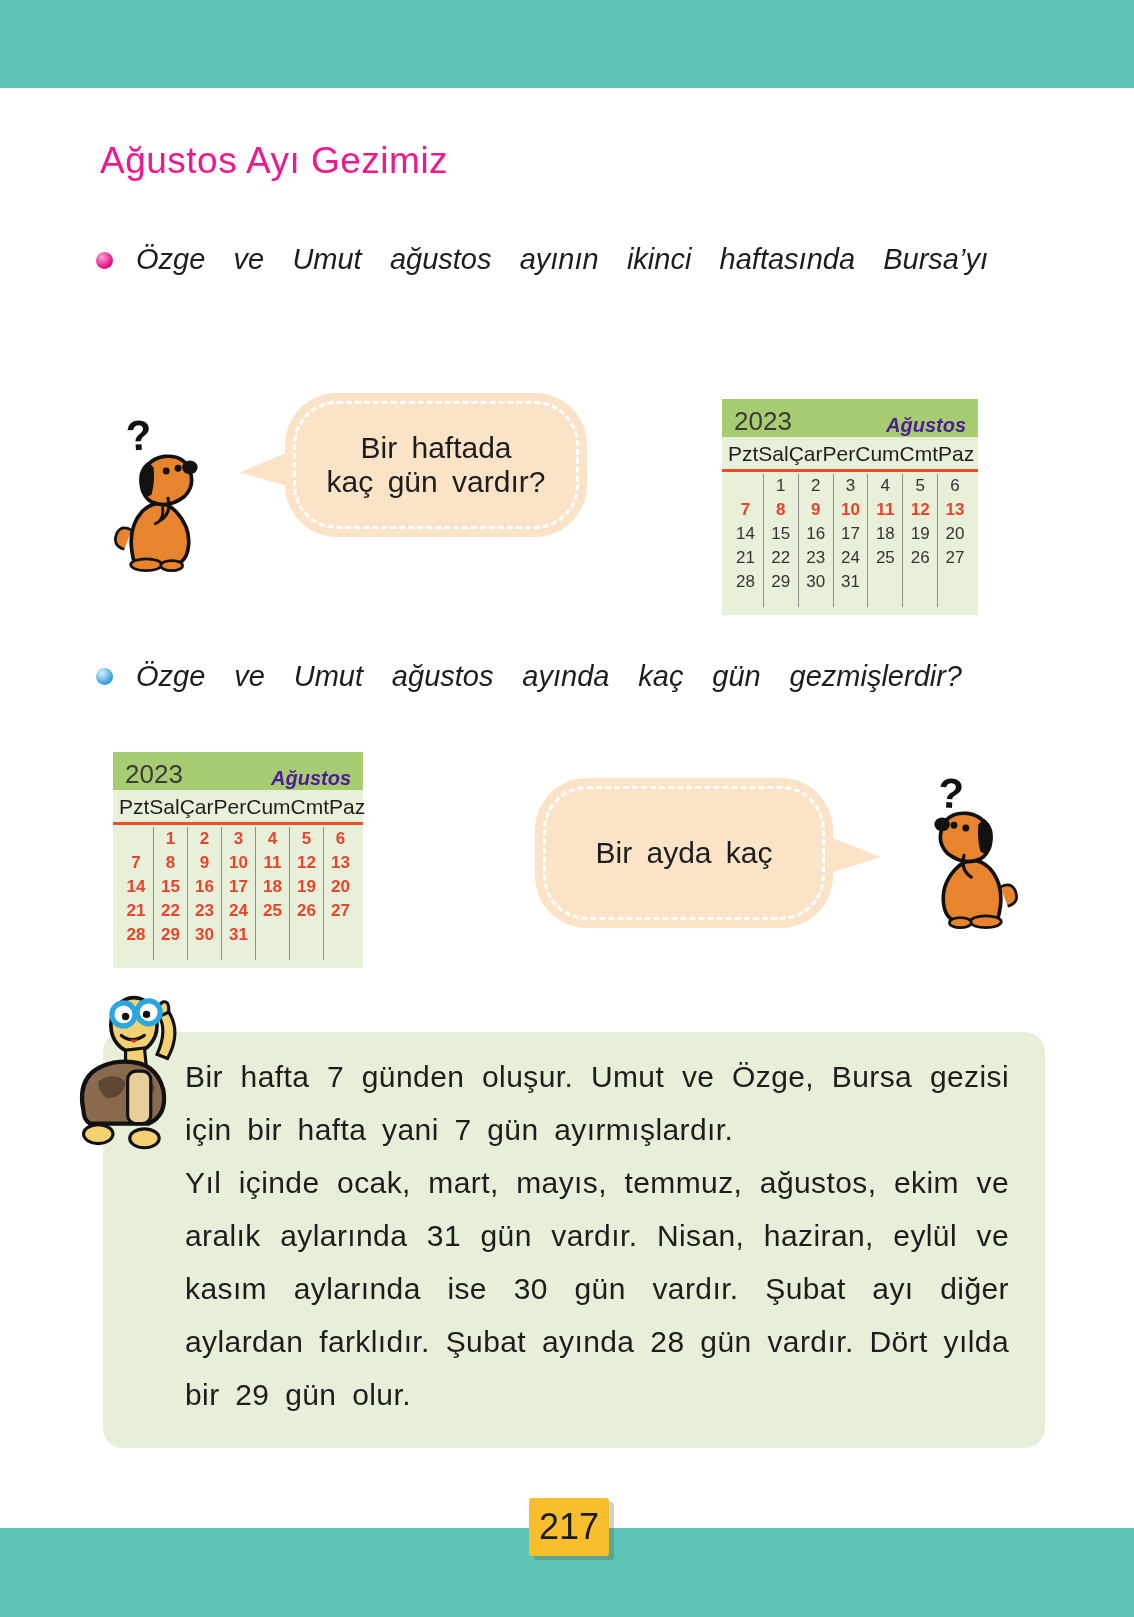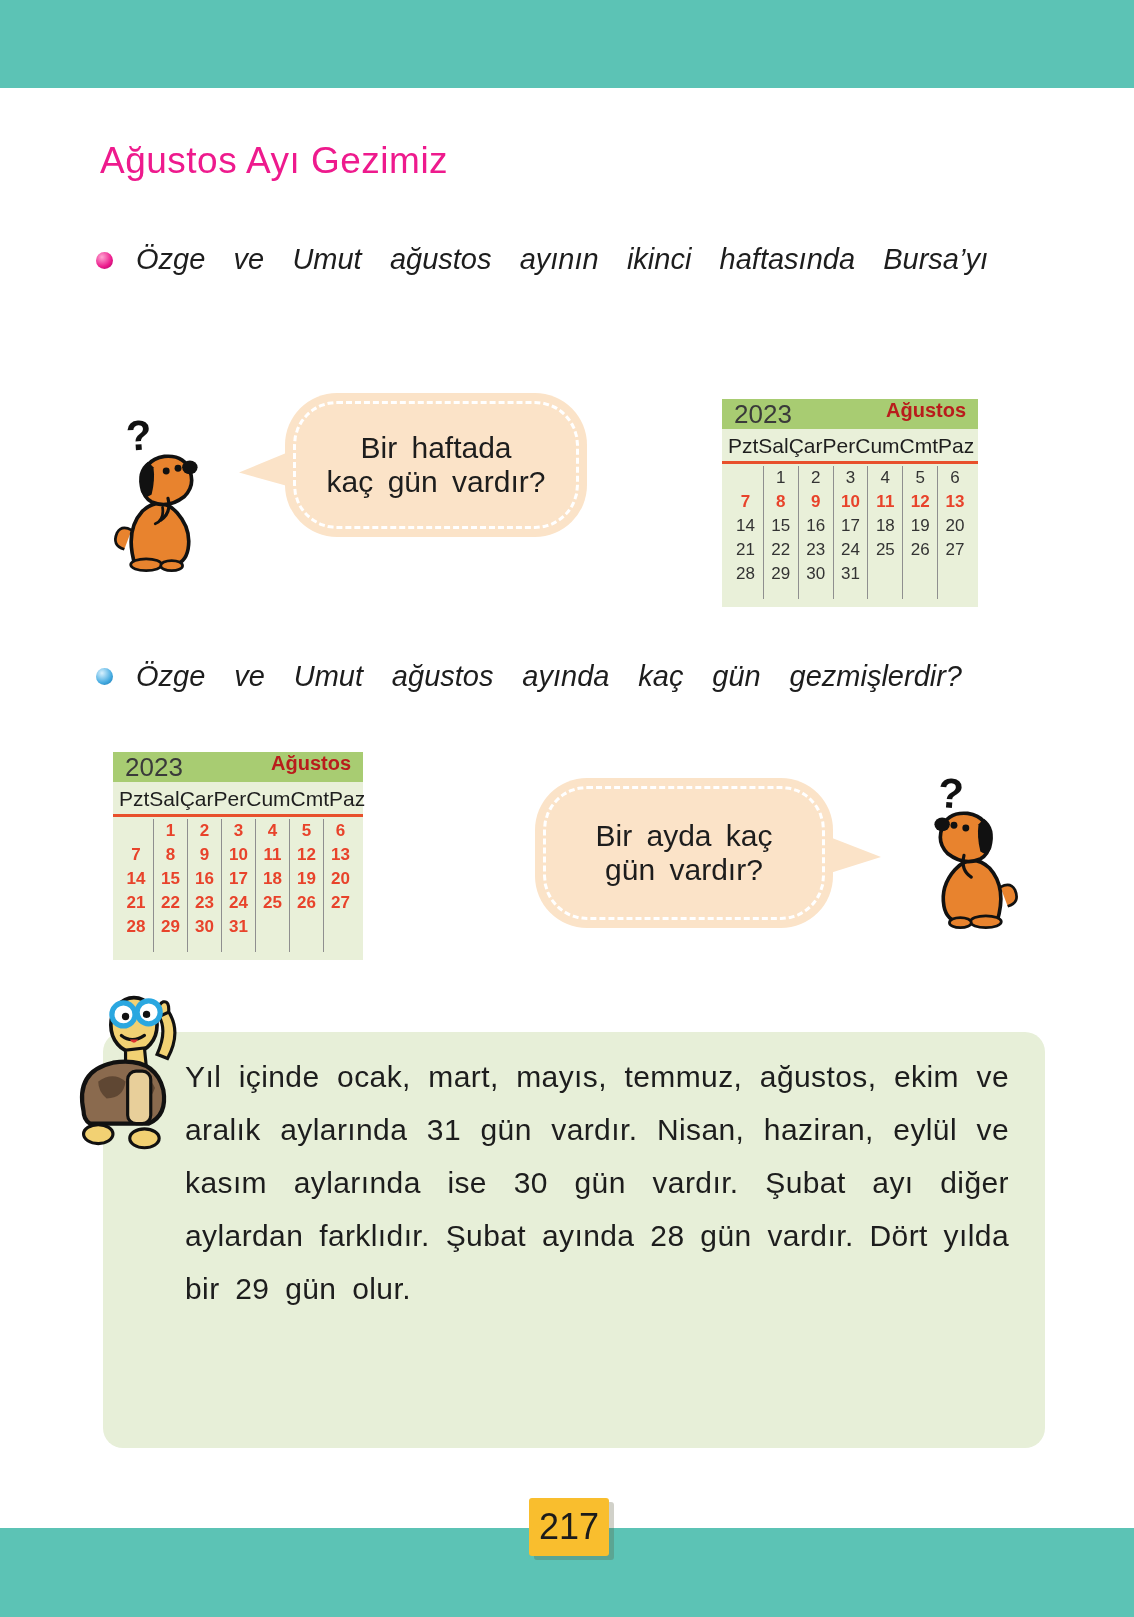--- a/index.html
+++ b/index.html
@@ -30,24 +30,24 @@
           border-radius:44px;pointer-events:none;}
   .bubble .tline{text-align:center;font-size:30px;color:#1d1d1d;word-spacing:6px;}
   .tail{position:absolute;background:var(--peach);}
   .tail.left{left:-46px;top:58px;width:52px;height:36px;clip-path:polygon(0 60%,100% 0,100% 100%);}
   .tail.right{right:-48px;top:58px;width:54px;height:38px;clip-path:polygon(100% 55%,0 0,0 100%);}
 
   .qmark{position:absolute;font-size:42px;font-weight:bold;color:#111;transform:rotate(-4deg);}
   .figure{position:absolute;}
 
   .calendar{position:absolute;background:var(--cal-body);}
-  .cal-header{height:30px;background:var(--cal-head);display:flex;align-items:flex-start;
+  .cal-header{height:38px;background:var(--cal-head);display:flex;align-items:flex-end;
               justify-content:space-between;padding:0 12px;}
   .cal-year{font-size:26px;color:#3a3a3a;}
-  .cal-month{font-size:20px;font-weight:bold;color:#b91c1c;}
+  .cal-month{font-size:20px;font-weight:bold;color:#4c1d95;font-style:italic;}
   .cal-days{display:grid;grid-template-columns:repeat(7,1fr);padding:5px 6px 3px;
             border-bottom:3px solid #e8502c;}
   .cal-days span{text-align:center;font-size:21px;color:#1e1e1e;}
   .cal-grid{display:grid;grid-template-columns:repeat(7,1fr);padding:2px 6px 8px;}
   .cal-grid .cell{text-align:center;font-size:17px;line-height:24px;height:24px;
                   color:#333;border-left:1.5px solid #8f8f8f;}
   .cal-grid .cell.c0{border-left:none;}
   .cal-grid .cell.red{color:var(--red);font-weight:bold;}
   .cal-grid .cell.filler{height:13px;}
 
@@ -221,39 +221,39 @@
       <div class="cell filler"></div>
       <div class="cell filler"></div>
       <div class="cell filler"></div>
       <div class="cell filler"></div>
     </div>
 </div>
 
 <div class="bubble" style="left:535px;top:778px;width:298px;height:150px;">
   <span class="tail right"></span>
 <div class="tline">Bir ayda kaç</div>
-    <div class="tline">gün vardır?</div>
   </div>
 <span class="qmark" style="left:938px;top:770px;transform:rotate(4deg);">?</span>
 <div class="figure" style="left:922px;top:797px;width:104px;height:132px;transform:scaleX(-1);">
   <svg viewBox="0 0 110 145" width="104" height="132">
     <path d="M18 120 Q4 116 10 102 Q15 93 26 99" fill="#e8832e" stroke="#111" stroke-width="3"></path>
     <path d="M30 138 Q18 100 38 78 Q58 60 76 80 Q92 98 88 120 Q85 136 70 138 Z" fill="#e8832e" stroke="#111" stroke-width="4" stroke-linejoin="round"></path>
     <ellipse cx="42" cy="137" rx="17" ry="6.5" fill="#e8832e" stroke="#111" stroke-width="3"></ellipse>
     <ellipse cx="70" cy="138" rx="12" ry="5.5" fill="#e8832e" stroke="#111" stroke-width="3"></ellipse>
     <path d="M38 52 Q36 22 62 18 Q84 16 90 34 Q96 50 84 62 Q66 76 48 68 Q39 63 38 52 Z" fill="#e8832e" stroke="#111" stroke-width="4" stroke-linejoin="round"></path>
     <ellipse cx="90" cy="30" rx="8.5" ry="7.5" fill="#111"></ellipse>
     <circle cx="64" cy="34" r="3.8" fill="#111"></circle>
     <circle cx="77" cy="31" r="3.8" fill="#111"></circle>
     <path d="M44 24 Q30 34 36 56 Q40 66 48 60 Q52 44 50 30 Z" fill="#111"></path>
     <path d="M58 88 Q70 80 66 64" fill="none" stroke="#111" stroke-width="3.5" stroke-linecap="round"></path>
   </svg>
 </div>
 
 <div class="info-box">
+  <p>Bir hafta 7 günden oluşur. Umut ve Özge, Bursa gezisi için bir hafta yani 7 gün ayırmışlardır.</p>
   <p>Yıl içinde ocak, mart, mayıs, temmuz, ağustos, ekim ve aralık aylarında 31 gün vardır. Nisan, haziran, eylül ve kasım aylarında ise 30 gün vardır. Şubat ayı diğer aylardan farklıdır. Şubat ayında 28 gün vardır. Dört yılda bir 29 gün olur.</p>
 </div>
 <div class="figure" style="left:60px;top:985px;width:150px;height:168px;z-index:3;">
   <svg viewBox="0 0 130 160" width="150" height="168">
     <path d="M86 66 Q96 44 88 30 L96 24 Q110 44 96 70 Z" fill="#f2d173" stroke="#111" stroke-width="3"></path>
     <path d="M88 30 Q86 18 92 16 Q98 15 97 26 Z" fill="#f2d173" stroke="#111" stroke-width="3"></path>
     <ellipse cx="64" cy="38" rx="22" ry="26" fill="#f2d173" stroke="#111" stroke-width="3.5"></ellipse>
     <circle cx="54" cy="28" r="11" fill="#fff" stroke="#2aa7e0" stroke-width="5"></circle>
     <circle cx="78" cy="26" r="11" fill="#fff" stroke="#2aa7e0" stroke-width="5"></circle>
     <circle cx="56" cy="30" r="3.5" fill="#111"></circle>

